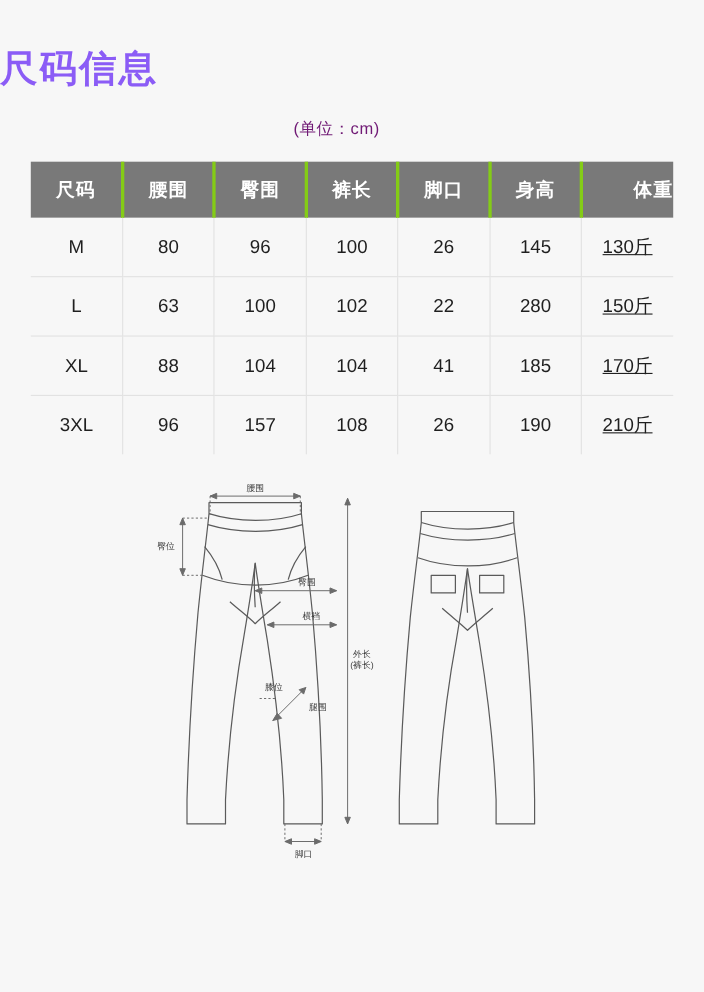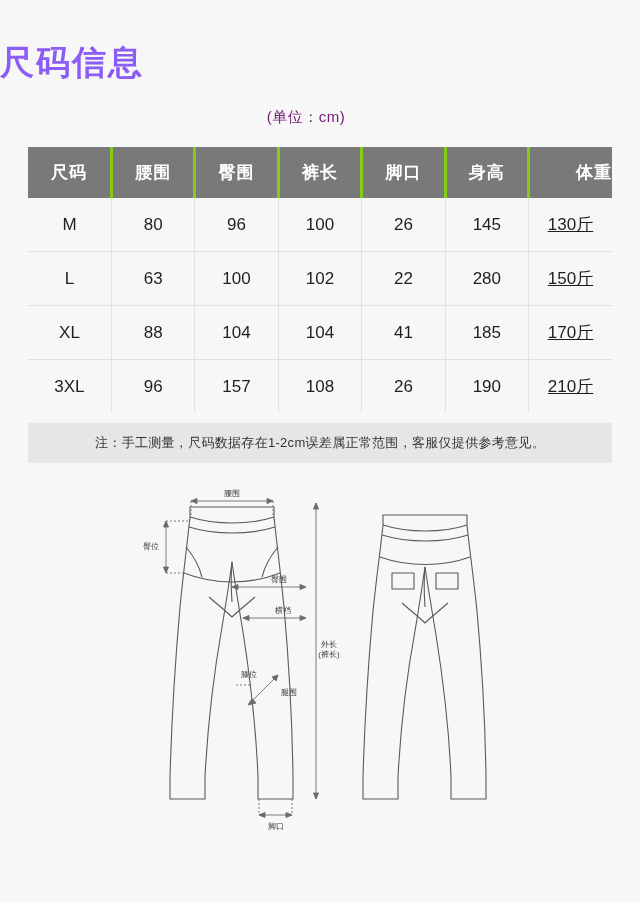--- a/index.html
+++ b/index.html
@@ -135,21 +135,20 @@
           <td>157</td>
           <td>108</td>
           <td>26</td>
           <td>190</td>
           <td>210斤</td>
         </tr>
       </tbody>
     </table>
   </div>
 
-  <div class="note">注：手工测量，尺码数据存在1-2cm误差属正常范围，客服仅提供参考意见。</div>
 
   <div class="diagram">
     <svg width="640" height="360" viewBox="0 0 640 360" xmlns="http://www.w3.org/2000/svg">
       <g fill="none" stroke="#5a5a5a" stroke-width="1.1" stroke-linejoin="round">
 
         <path d="M190,30 L190,40 C188,60 184,90 180,130 C176,175 172,230 170,300 L170,322 L205,322 L205,300 C208,240 215,190 222,150 C227,120 230,100 232,85 C234,100 238,125 243,155 C250,200 256,250 258,300 L258,322 L293,322 L293,300 C292,230 288,175 284,130 C280,90 276,60 274,40 L274,30 Z"></path>
 
         <path d="M190,40 C215,48 250,48 274,40"></path>
         <path d="M189,50 C215,58 250,58 275,50"></path>
 

